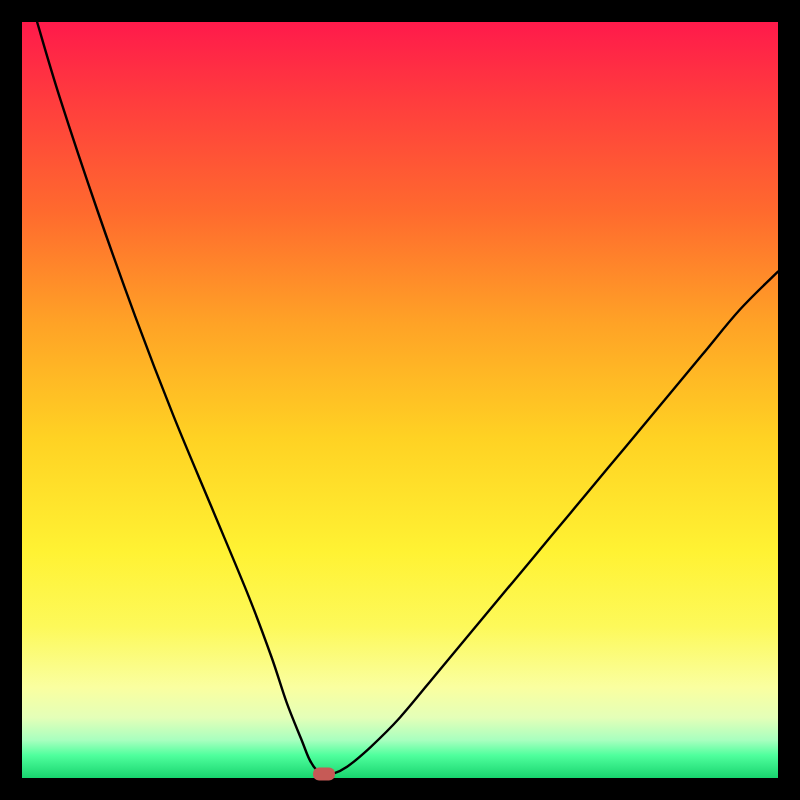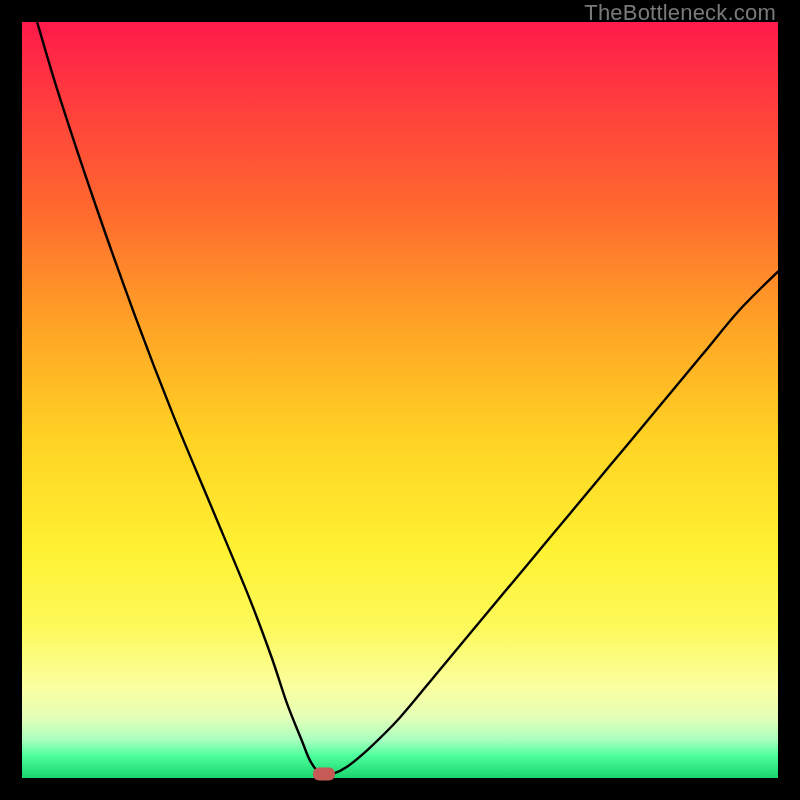--- a/index.html
+++ b/index.html
@@ -62,21 +62,20 @@
     height: 13px;
     border-radius: 6px;
     background: #c65a56;
     transform: translate(-50%, -50%);
   }
 </style>
 </head>
 <body>
 
 <div class="frame">
-  <div class="watermark">TheBottleneck.com</div>
 
   <div class="plot-area">
     <svg class="curve" viewBox="0 0 756 756" preserveAspectRatio="none">
       <path id="curve-path" d="M 15.1 0.0 C 18.9 12.6, 27.7 44.1, 37.8 75.6 C 47.9 107.1, 63.0 152.5, 75.6 189.0 C 88.2 225.5, 100.8 260.8, 113.4 294.8 C 126.0 328.9, 138.6 361.6, 151.2 393.1 C 163.8 424.6, 176.4 453.6, 189.0 483.8 C 201.6 514.1, 216.7 549.4, 226.8 574.6 C 236.9 599.8, 243.2 617.4, 249.5 635.0 C 255.8 652.7, 259.6 666.5, 264.6 680.4 C 269.6 694.3, 275.9 708.8, 279.7 718.2 C 283.5 727.7, 284.8 732.1, 287.3 737.1 C 289.8 742.1, 292.3 745.9, 294.8 748.4 C 297.4 751.0, 299.9 751.6, 302.4 752.2 C 304.9 752.9, 306.2 753.5, 310.0 752.2 C 313.7 751.0, 318.8 749.1, 325.1 744.7 C 331.4 740.3, 338.9 734.0, 347.8 725.8 C 356.6 717.6, 366.7 708.1, 378.0 695.5 C 389.3 682.9, 403.2 665.3, 415.8 650.2 C 428.4 635.0, 441.0 619.9, 453.6 604.8 C 466.2 589.7, 478.8 574.6, 491.4 559.4 C 504.0 544.3, 516.6 529.2, 529.2 514.1 C 541.8 499.0, 554.4 483.8, 567.0 468.7 C 579.6 453.6, 592.2 438.5, 604.8 423.4 C 617.4 408.2, 630.0 393.1, 642.6 378.0 C 655.2 362.9, 667.8 347.8, 680.4 332.6 C 693.0 317.5, 705.6 301.1, 718.2 287.3 C 730.8 273.4, 749.7 255.8, 756.0 249.5" fill="none" stroke="#000" stroke-width="2.4" stroke-linecap="round" stroke-linejoin="round"></path>
     </svg>
     <div id="marker" class="marker" style="left: 302.4px; top: 752.22px;"></div>
   </div>
 </div>
 
 </body></html>

